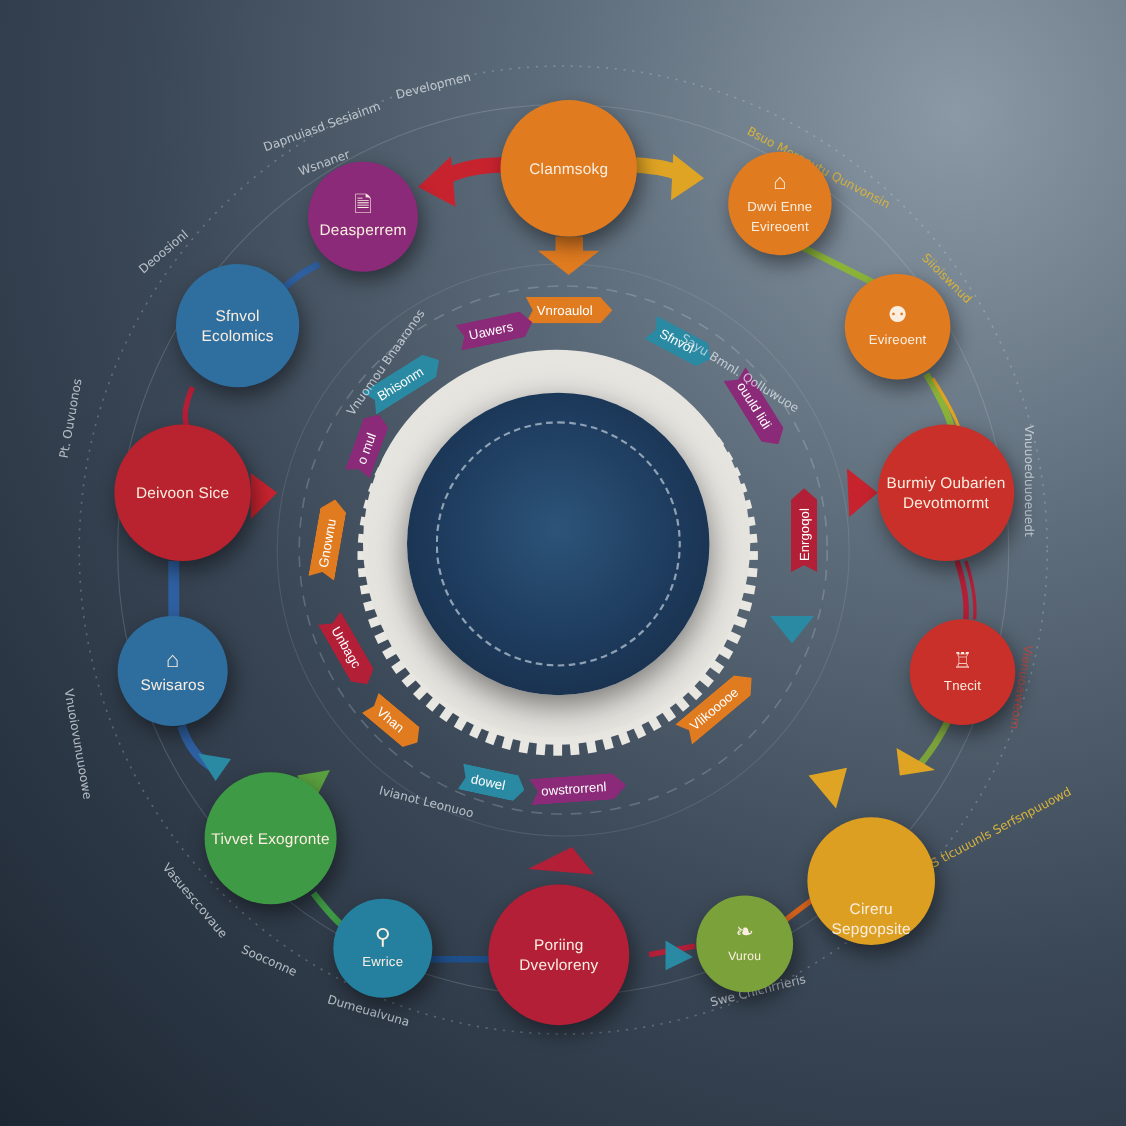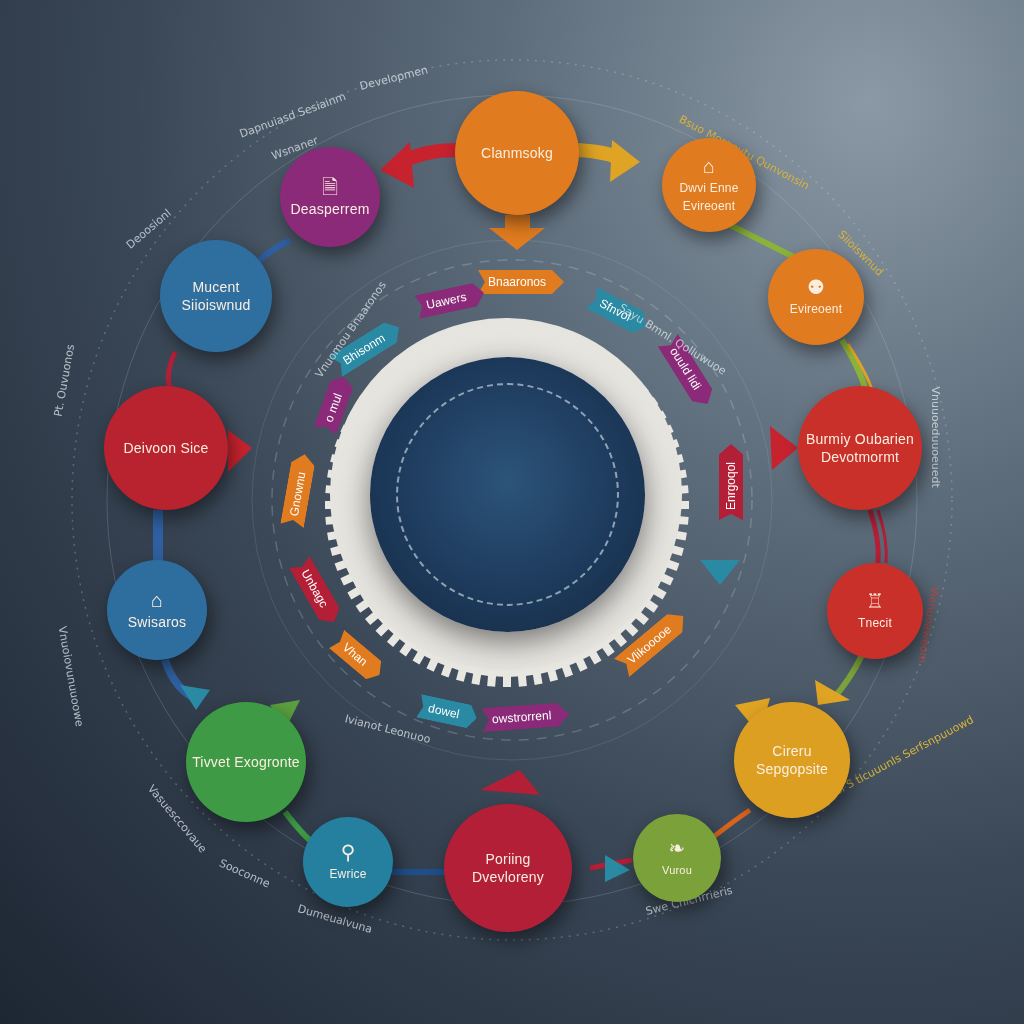--- a/index.html
+++ b/index.html
@@ -143,21 +143,21 @@
       </g>
   </g>
 </svg>
 <div class="gearbg"></div>
 
 <div class="hub">
   <div class="ring"></div>
 </div>
 
 <div id="tags">
-    <div class="tag" style="left: 478px; top: 270px; background: rgb(224, 123, 32); transform: rotate(0deg); clip-path: polygon(0px 0px, 86% 0px, 100% 50%, 86% 100%, 0px 100%, 8% 50%); padding-right: 18px;">Bnaaronos</div>
+    <div class="tag" style="left: 478px; top: 270px; background: rgb(224, 123, 32); transform: rotate(0deg); clip-path: polygon(0px 0px, 86% 0px, 100% 50%, 86% 100%, 0px 100%, 8% 50%); padding-right: 18px;">Vnroaulol</div>
     <div class="tag" style="left: 416px; top: 288px; background: rgb(139, 42, 120); transform: rotate(-12deg); clip-path: polygon(0px 0px, 86% 0px, 100% 50%, 86% 100%, 0px 100%, 8% 50%); padding-right: 18px;">Uawers</div>
     <div class="tag" style="left: 330px; top: 335px; background: rgb(42, 138, 163); transform: rotate(-32deg); clip-path: polygon(0px 0px, 86% 0px, 100% 50%, 86% 100%, 0px 100%, 8% 50%); padding-right: 18px;">Bhisonm</div>
     <div class="tag" style="left: 306px; top: 392px; background: rgb(139, 42, 120); transform: rotate(-70deg); clip-path: polygon(0px 0px, 86% 0px, 100% 50%, 86% 100%, 0px 100%, 8% 50%); padding-right: 18px;">o mul</div>
     <div class="tag" style="left: 588px; top: 300px; background: rgb(42, 138, 163); transform: rotate(28deg); clip-path: polygon(0px 0px, 86% 0px, 100% 50%, 86% 100%, 0px 100%, 8% 50%); padding-right: 18px;">Sfnvol</div>
     <div class="tag" style="left: 650px; top: 360px; background: rgb(139, 42, 120); transform: rotate(58deg); clip-path: polygon(0px 0px, 86% 0px, 100% 50%, 86% 100%, 0px 100%, 8% 50%); padding-right: 18px;">ouuld lidi</div>
     <div class="tag" style="left: 693px; top: 470px; background: rgb(178, 31, 55); transform: rotate(-90deg); clip-path: polygon(0px 0px, 86% 0px, 100% 50%, 86% 100%, 0px 100%, 8% 50%); padding-right: 18px;">Enrgoqol</div>
     <div class="tag" style="left: 612px; top: 630px; background: rgb(224, 123, 32); transform: rotate(-40deg); clip-path: polygon(0px 0px, 86% 0px, 100% 50%, 86% 100%, 0px 100%, 8% 50%); padding-right: 18px;">Vlikooooe</div>
     <div class="tag" style="left: 482px; top: 705px; background: rgb(139, 42, 120); transform: rotate(-4deg); clip-path: polygon(0px 0px, 86% 0px, 100% 50%, 86% 100%, 0px 100%, 8% 50%); padding-right: 18px;">owstrorrenl</div>
     <div class="tag" style="left: 418px; top: 700px; background: rgb(42, 138, 163); transform: rotate(12deg); clip-path: polygon(0px 0px, 86% 0px, 100% 50%, 86% 100%, 0px 100%, 8% 50%); padding-right: 18px;">dowel</div>
     <div class="tag" style="left: 330px; top: 645px; background: rgb(224, 123, 32); transform: rotate(40deg); clip-path: polygon(0px 0px, 86% 0px, 100% 50%, 86% 100%, 0px 100%, 8% 50%); padding-right: 18px;">Vhan</div>
@@ -186,21 +186,21 @@
   </div>
 <div id="nodes">
     <div class="node" style="left: 455px; top: 91px; width: 124px; height: 124px; background: rgb(224, 123, 32);">
       <div class="lbl">Clanmsokg</div>
     </div>
     <div class="node" style="left: 280px; top: 147px; width: 100px; height: 100px; background: rgb(139, 42, 120);">
       <div class="ico">🗎</div>
       <div class="lbl">Deasperrem</div>
     </div>
     <div class="node" style="left: 160px; top: 240px; width: 112px; height: 112px; background: rgb(47, 111, 160);">
-      <div class="lbl">Mucent Siioiswnud</div>
+      <div class="lbl">Sfnvol Ecolomics</div>
     </div>
     <div class="node" style="left: 104px; top: 386px; width: 124px; height: 124px; background: rgb(184, 35, 47);">
       <div class="lbl">Deivoon Sice</div>
     </div>
     <div class="node" style="left: 107px; top: 560px; width: 100px; height: 100px; background: rgb(46, 110, 159);">
       <div class="ico">⌂</div>
       <div class="lbl">Swisaros</div>
     </div>
     <div class="node" style="left: 186px; top: 702px; width: 120px; height: 120px; background: rgb(63, 154, 69);">
       <div class="lbl">Tivvet Exogronte</div>
@@ -209,21 +209,21 @@
       <div class="ico">⚲</div>
       <div class="lbl" style="font-size: 12px;">Ewrice</div>
     </div>
     <div class="node" style="left: 444px; top: 804px; width: 128px; height: 128px; background: rgb(178, 31, 55);">
       <div class="lbl">Poriing Dvevloreny</div>
     </div>
     <div class="node" style="left: 633px; top: 814px; width: 88px; height: 88px; background: rgb(123, 162, 58);">
       <div class="ico">❧</div>
       <div class="lbl" style="font-size: 11px;">Vurou</div>
     </div>
-    <div class="node" style="left: 734px; top: 702px; width: 116px; height: 116px; background: rgb(221, 159, 34);">
+    <div class="node" style="left: 734px; top: 743px; width: 116px; height: 116px; background: rgb(221, 159, 34); justify-content: flex-end;">
       <div class="lbl">Cireru Sepgopsite</div>
     </div>
     <div class="node" style="left: 827px; top: 563px; width: 96px; height: 96px; background: rgb(201, 48, 42);">
       <div class="ico">♖</div>
       <div class="lbl" style="font-size: 12px;">Tnecit</div>
     </div>
     <div class="node" style="left: 798px; top: 386px; width: 124px; height: 124px; background: rgb(201, 48, 42);">
       <div class="lbl">Burmiy Oubarien Devotmormt</div>
     </div>
     <div class="node" style="left: 768px; top: 249px; width: 96px; height: 96px; background: rgb(224, 123, 32);">

